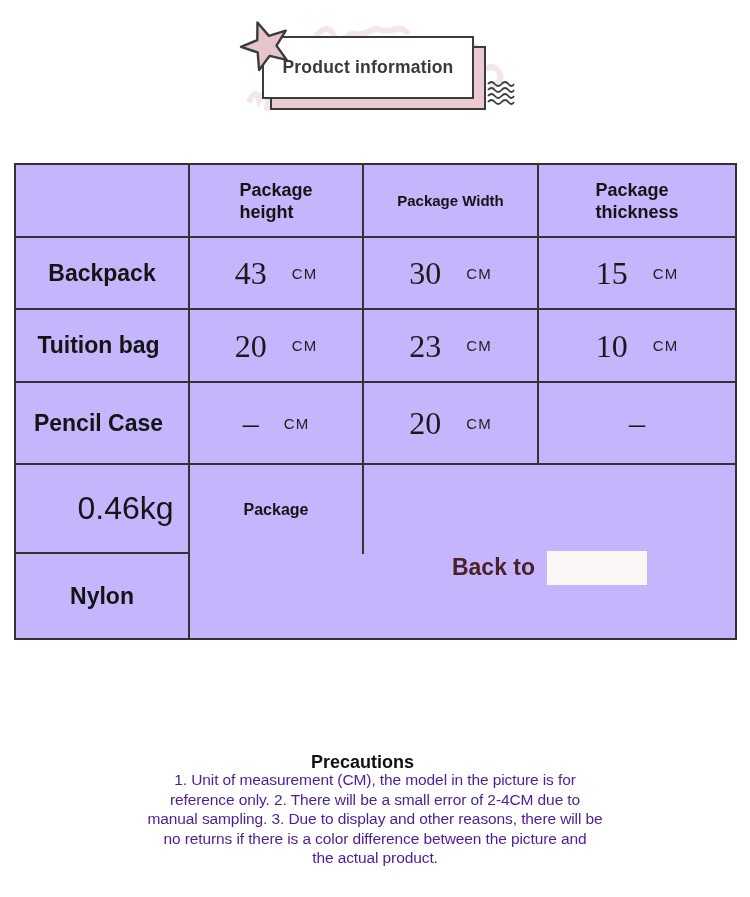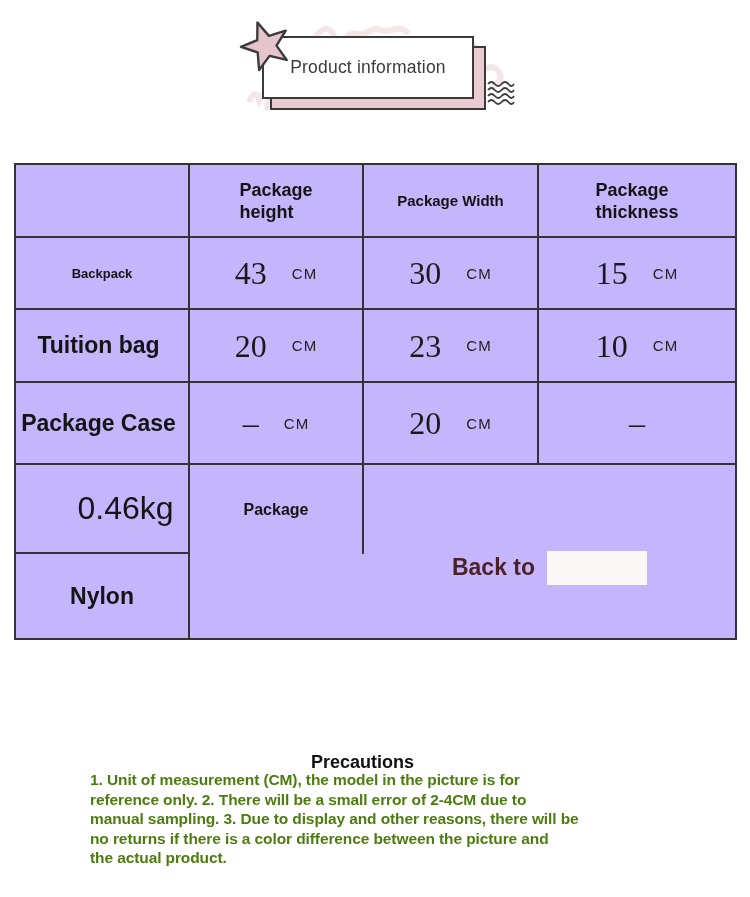--- a/index.html
+++ b/index.html
@@ -16,21 +16,21 @@
     background:var(--accent-pink,#e9cbd1);
     border:2px solid var(--badge-border,#3b3b3b);box-sizing:border-box;z-index:1;
   }
   .badge-front{
     position:absolute;left:262px;top:36px;width:212px;height:63px;
     background:#ffffff;border:2px solid var(--badge-border,#3b3b3b);
     box-sizing:border-box;z-index:2;
     display:flex;align-items:center;justify-content:center;
   }
   .badge-title{
-    font-weight:normal;font-size:17.5px;color:#3a3a3e;letter-spacing:.2px;
+    font-weight:bold;font-size:17.5px;color:#3a3a3e;letter-spacing:.2px;
   }
   .star-svg{position:absolute;left:238px;top:18px;z-index:3;}
   .waves-svg{position:absolute;left:487px;top:81px;z-index:1;}
 
   
   .spec-table{
     position:absolute;left:14px;top:163px;width:723px;height:477px;
     border:2px solid var(--table-border,#333);box-sizing:border-box;
     display:grid;
     grid-template-columns:174px 174px 175px 1fr;
@@ -44,41 +44,41 @@
     box-sizing:border-box;min-width:0;min-height:0;
   }
   .no-r{border-right:none;}
   .no-b{border-bottom:none;}
   .merged{grid-column:3/5;grid-row:5/7;margin-top:32px;}
 
   .hdr{font-weight:bold;font-size:18px;line-height:22px;color:#141414;}
   .hdr-sm{font-size:15px;line-height:18px;}
   .hblock{display:inline-block;text-align:left;}
 
-  .lbl{font-weight:bold;font-size:13px;color:#141414;}
+  .lbl{font-weight:bold;font-size:23px;color:#141414;}
   .lbl-big{font-size:23px;justify-content:center;padding-right:7px;}
   .lbl-sm{font-size:16px;}
 
   .num{font-family:"Liberation Serif","DejaVu Serif",serif;font-size:32px;line-height:1;color:#1a1a1a;}
   .unit{font-size:15px;letter-spacing:1px;margin-left:25px;color:#222;}
   .kg{font-size:32px;color:#151515;margin-left:47px;}
   .mat{font-weight:bold;font-size:23px;color:#141414;}
 
   .back-text{font-weight:bold;font-size:23px;color:var(--back-to-text,#4a2127);}
   .erased{width:100px;height:34px;background:#fbf7f7;margin-left:12px;}
 
   
   .prec-title{
     position:absolute;left:90px;top:752px;width:545px;text-align:center;
     font-weight:bold;font-size:18px;color:#111;
   }
   .prec-body{
     position:absolute;left:90px;top:770px;width:570px;
-    font-weight:bold;font-size:15.5px;line-height:19.5px;color:#4d7c0f;
-    letter-spacing:-0.1px;text-align:left;
+    font-weight:normal;font-size:15.5px;line-height:19.5px;color:#4c1d95;
+    letter-spacing:-0.1px;text-align:center;
   }
 </style>
 </head>
 <body>
 
 <div class="page">
 
   <svg class="watermark-svg" width="320" height="115" viewBox="0 0 320 115">
     <g fill="none" stroke="#f0d9dd" stroke-width="6" stroke-linecap="round" opacity="0.65">
       <path d="M85,42 C92,20 104,14 110,30 C114,42 122,22 132,26 C140,29 146,18 156,22 C166,26 172,16 182,24"></path>
@@ -149,21 +149,21 @@
     <div class="c">
       <span class="num">23</span>
         <span class="unit">CM</span>
     </div>
     <div class="c no-r">
       <span class="num">10</span>
         <span class="unit">CM</span>
     </div>
 
     <div class="c lbl lbl-big">
-      <span>Package Case</span>
+      <span>Pencil Case</span>
     </div>
     <div class="c">
       <span class="num">–</span>
         <span class="unit">CM</span>
     </div>
     <div class="c">
       <span class="num">20</span>
         <span class="unit">CM</span>
     </div>
     <div class="c no-r">

